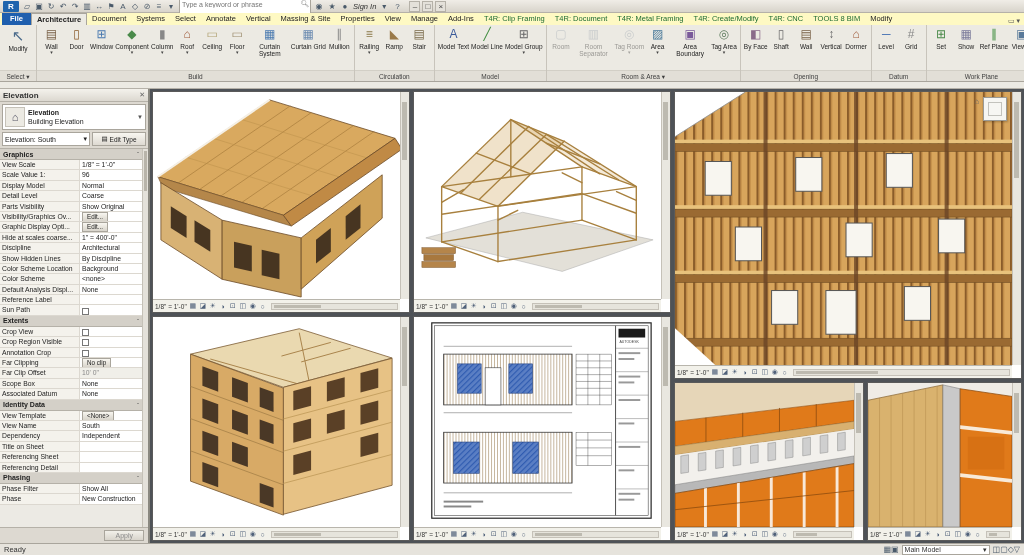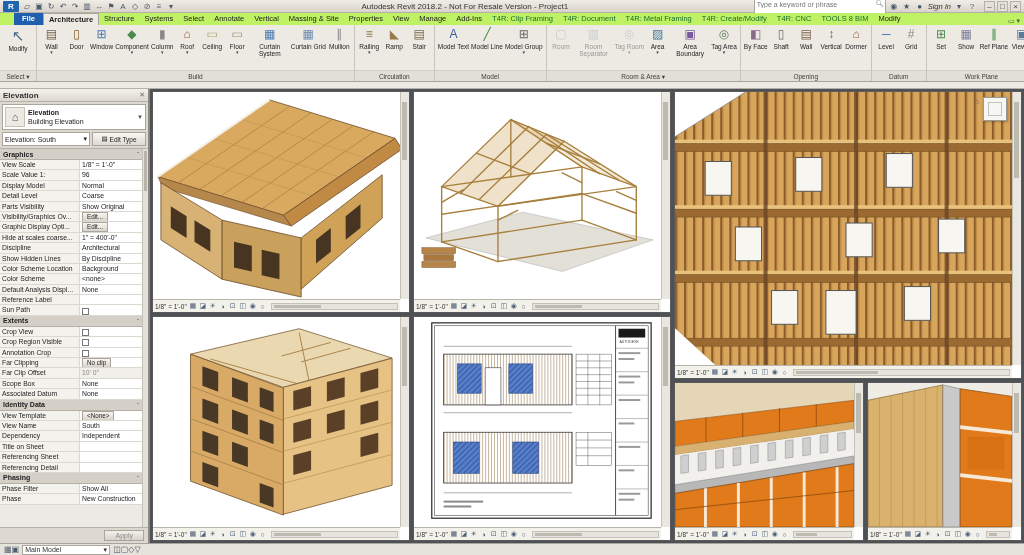--- a/index.html
+++ b/index.html
@@ -18,21 +18,21 @@
   .tb-search{display:flex;align-items:flex-start;background:#fff;border:1px solid #a9a59c;height:15px;width:132px;flex:none;}
   .tb-search input{border:0;outline:0;flex:1;font-size:7px;padding:0 2px;height:9px;font-family:"Liberation Sans",sans-serif;color:#666;}
   .tb-search .sbtn{width:10px;text-align:center;color:#777;font-size:7px;}
   .tb-right{display:flex;align-items:center;gap:3px;flex:none;}
   .tb-right .ticon{font-size:8px;color:#4a5a6a;width:10px;text-align:center;}
   .signin{font-size:7.5px;color:#333;white-space:nowrap;font-style:italic;}
   .winctl{display:flex;gap:2px;margin-left:4px;}
   .winctl span{width:11px;height:11px;line-height:10px;text-align:center;font-size:8px;color:#444;background:#e4e1da;border:1px solid #b5b1a8;}
 
   
-  .tab-row{position:absolute;top:13px;left:0;right:0;height:12px;background:#bef264;display:flex;align-items:flex-end;padding-left:14px;}
+  .tab-row{position:absolute;top:13px;left:0;right:0;height:12px;background:#fef9c3;display:flex;align-items:flex-end;padding-left:2px;}
   .tab{padding:0 5px;font-size:7.5px;height:12px;line-height:12px;color:#222;white-space:nowrap;}
   .tab.file{background:#1f5fae;color:#fff;font-weight:bold;padding:0 8px;}
   .tab.active{background:#eceae3;border:1px solid #a9a59c;border-bottom:0;font-weight:bold;line-height:11px;}
   .tab.addon{color:#1d6b30;}
   .tabrow-end{margin-left:auto;margin-right:4px;font-size:7px;color:#555;}
 
   
   .ribbon{position:absolute;top:25px;left:0;right:0;height:57px;background:#eceae3;border-bottom:1px solid #a9a59c;
     display:flex;align-items:stretch;overflow:hidden;}
   .rgroup{display:flex;flex-direction:column;border-right:1px solid #c8c4bb;flex:none;}
@@ -118,21 +118,20 @@
         <span class="ticon">↷</span>
         <span class="ticon">▥</span>
         <span class="ticon">↔</span>
         <span class="ticon">⚑</span>
         <span class="ticon">A</span>
         <span class="ticon">◇</span>
         <span class="ticon">⊘</span>
         <span class="ticon">≡</span>
         <span class="ticon">▾</span>
       </div>
-    <div class="tb-title">Autodesk Revit 2018.2 - Not For Resale Version - Project1</div>
     <div class="tb-right">
       <div class="tb-search">
         <input placeholder="Type a keyword or phrase" style="">
         <span class="sbtn">🔍︎</span>
       </div>
       <span class="ticon">◉</span>
       <span class="ticon">★</span>
       <span class="ticon">●</span>
       <span class="signin">Sign In</span>
       <span class="ticon">▾</span>
@@ -141,21 +140,21 @@
         <span>–</span>
         <span>□</span>
         <span>×</span>
       </div>
     </div>
   </div>
 
   <div class="tab-row">
     <div class="tab file">File</div>
       <div class="tab active">Architecture</div>
-      <div class="tab">Structure</div>
+      <div class="tab">Document</div>
       <div class="tab">Systems</div>
       <div class="tab">Select</div>
       <div class="tab">Annotate</div>
       <div class="tab">Vertical</div>
       <div class="tab">Massing &amp; Site</div>
       <div class="tab">Properties</div>
       <div class="tab">View</div>
       <div class="tab">Manage</div>
       <div class="tab">Add-Ins</div>
       <div class="tab addon">T4R: Clip Framing</div>
@@ -955,20 +954,21 @@
           </div>
           <div class="vsb">
             <div class="thumb"></div>
           </div>
         </div>
 
     </div>
   </div>
 
   <div class="status">
+    <span class="msg">Ready</span>
     <span class="sb-left"><span class="ticon">▦</span><span class="ticon">▣</span></span>
     <div class="mm-box">
       <span>Main Model</span>
       <span>▾</span>
     </div>
     <span class="sb-right"><span class="ticon">◫</span><span class="ticon">▢</span><span class="ticon">◇</span><span class="ticon">▽</span></span>
   </div>
 
 </div>
 

